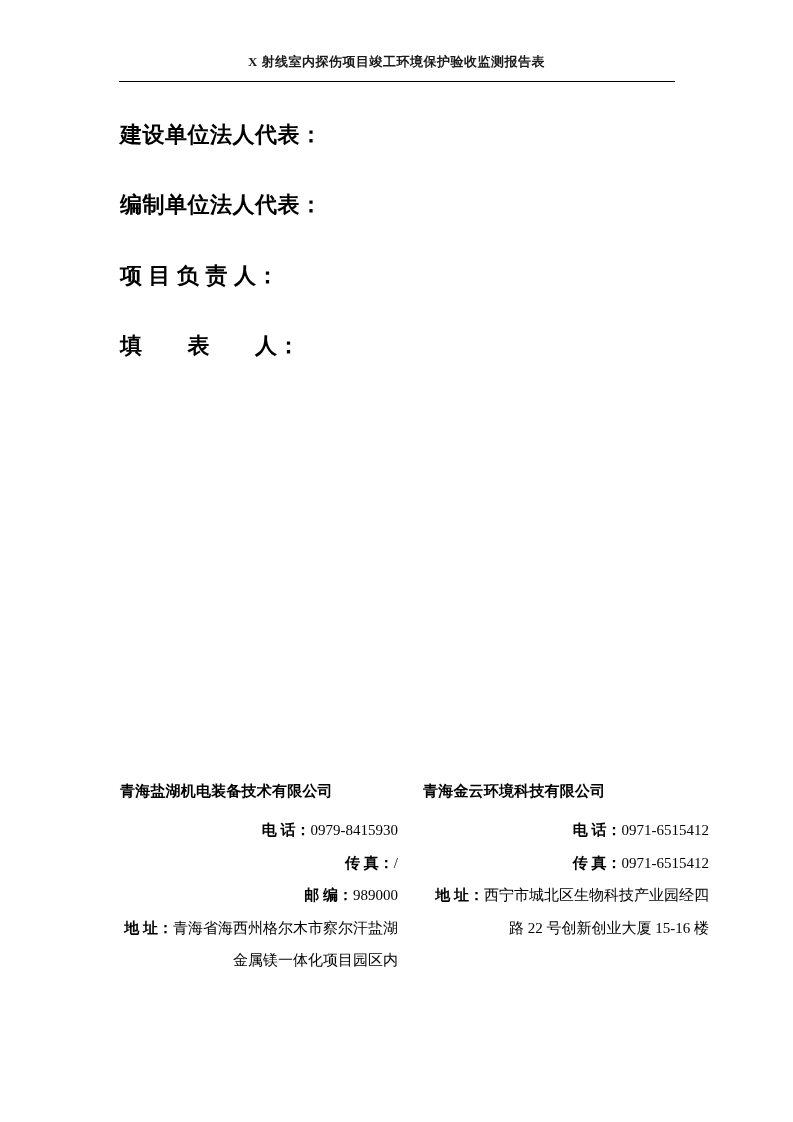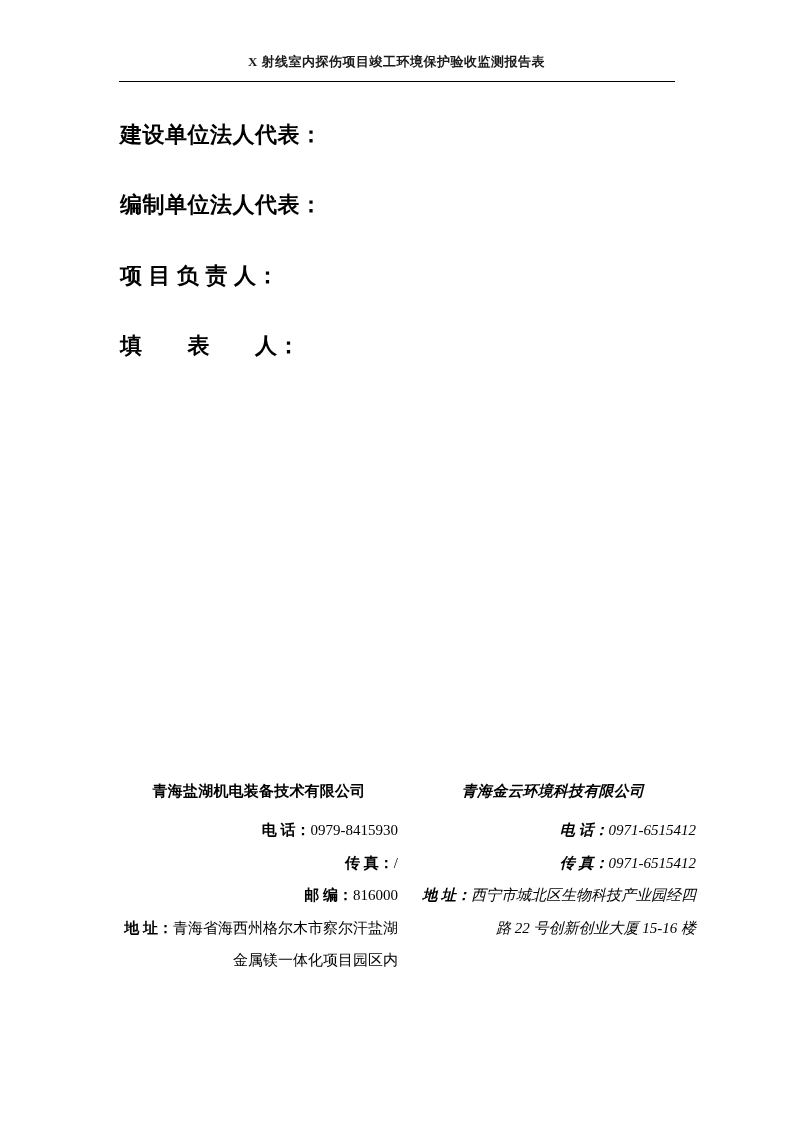--- a/index.html
+++ b/index.html
@@ -48,29 +48,28 @@
   .sig-line.l2 { top: 190px; }
   .sig-line.l3 { top: 261px; }
   .sig-line.l4 { top: 331px; }
   .footer-col {
     position: absolute;
     top: 781px;
     font-size: 15px;
     line-height: 32.5px;
   }
   .footer-col.left  { left: 120px; width: 278px; }
-  .footer-col.right { left: 410px; width: 286px; font-style: italic; }
+  .footer-col.right { left: 423px; width: 286px; }
   .company-name {
     font-size: 15px;
     font-weight: bold;
     line-height: 20px;
     margin: 0 0 13px 0;
     letter-spacing: 0.2px;
     white-space: nowrap;
-    text-align: center;
   }
   .contact-row {
     margin: 0;
     text-align: right;
   }
   .contact-label {
     font-weight: bold;
     white-space: pre;
   }
   .contact-value {
@@ -91,21 +90,21 @@
   <div class="sig-line l2">编制单位法人代表：</div>
 
   <div class="sig-line l3">项 目 负 责 人：</div>
 
   <div class="sig-line l4">填　　表　　人：</div>
 
   <div class="footer-col left">
     <p class="company-name">青海盐湖机电装备技术有限公司</p>
     <p class="contact-row"><span class="contact-label">电 话：</span><span class="contact-value">0979-8415930</span></p>
     <p class="contact-row"><span class="contact-label">传 真：</span><span class="contact-value">/</span></p>
-    <p class="contact-row"><span class="contact-label">邮 编：</span><span class="contact-value">816000</span></p>
+    <p class="contact-row"><span class="contact-label">邮 编：</span><span class="contact-value">989000</span></p>
     <p class="contact-row"><span class="contact-label">地 址：</span><span class="contact-value">青海省海西州格尔木市察尔汗盐湖金属镁一体化项目园区内</span></p>
   </div>
 
   <div class="footer-col right">
     <p class="company-name">青海金云环境科技有限公司</p>
     <p class="contact-row"><span class="contact-label">电 话：</span><span class="contact-value">0971-6515412</span></p>
     <p class="contact-row"><span class="contact-label">传 真：</span><span class="contact-value">0971-6515412</span></p>
     <p class="contact-row"><span class="contact-label">地 址：</span><span class="contact-value">西宁市城北区生物科技产业园经四路 22 号创新创业大厦 15-16 楼</span></p>
   </div>
 

